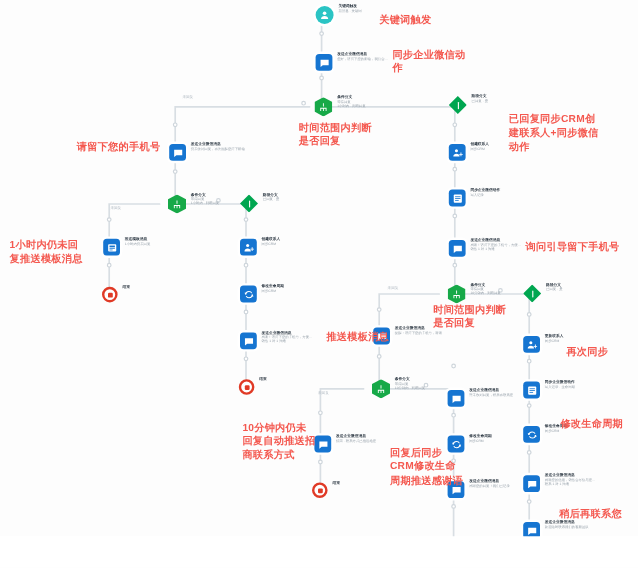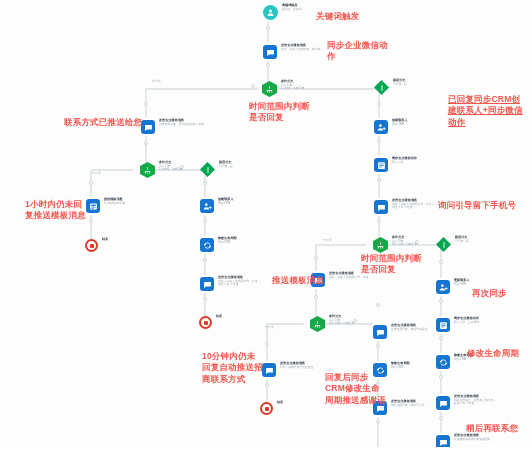--- a/index.html
+++ b/index.html
@@ -563,24 +563,24 @@
           <div class="sq"></div>
         </div>
         <div class="labels">
           <div class="lbl-title">结束</div>
         </div>
       </div>
     </div>
   <div id="annots">
       <div class="annot w-wide" style="left: 316px; top: 11px;">关键词触发</div>
       <div class="annot w-narrow" style="left: 327px; top: 40px;">同步企业微信动作</div>
-      <div class="annot w-mid" style="left: 448px; top: 94px; text-decoration: underline;">已回复同步CRM创建联系人+同步微信动作</div>
+      <div class="annot w-mid" style="left: 424px; top: 94px;">已回复同步CRM创建联系人+同步微信动作</div>
       <div class="annot w-narrow" style="left: 249px; top: 101px;">时间范围内判断是否回复</div>
-      <div class="annot w-wide" style="left: 64px; top: 117px;">联系方式已推送给您</div>
-      <div class="annot w-narrow" style="left: 8px; top: 199px; margin-left: 17px;">1小时内仍未回复推送模板消息</div>
+      <div class="annot w-wide" style="left: 64px; top: 117px;">请留下您的手机号</div>
+      <div class="annot w-narrow" style="left: 8px; top: 199px;">1小时内仍未回复推送模板消息</div>
       <div class="annot w-wide" style="left: 438px; top: 200px;">询问引导留下手机号</div>
       <div class="annot w-narrow" style="left: 361px; top: 253px;">时间范围内判断是否回复</div>
       <div class="annot w-narrow" style="left: 472px; top: 288px;">再次同步</div>
       <div class="annot w-narrow" style="left: 272px; top: 275px;">推送模板消息</div>
       <div class="annot w-narrow" style="left: 467px; top: 348px;">修改生命周期</div>
       <div class="annot w-narrow" style="left: 202px; top: 351px;">10分钟内仍未回复自动推送招商联系方式</div>
       <div class="annot w-narrow" style="left: 325px; top: 372px;">回复后同步CRM修改生命周期推送感谢语</div>
       <div class="annot w-narrow" style="left: 466px; top: 423px;">稍后再联系您</div>
     </div>
 

